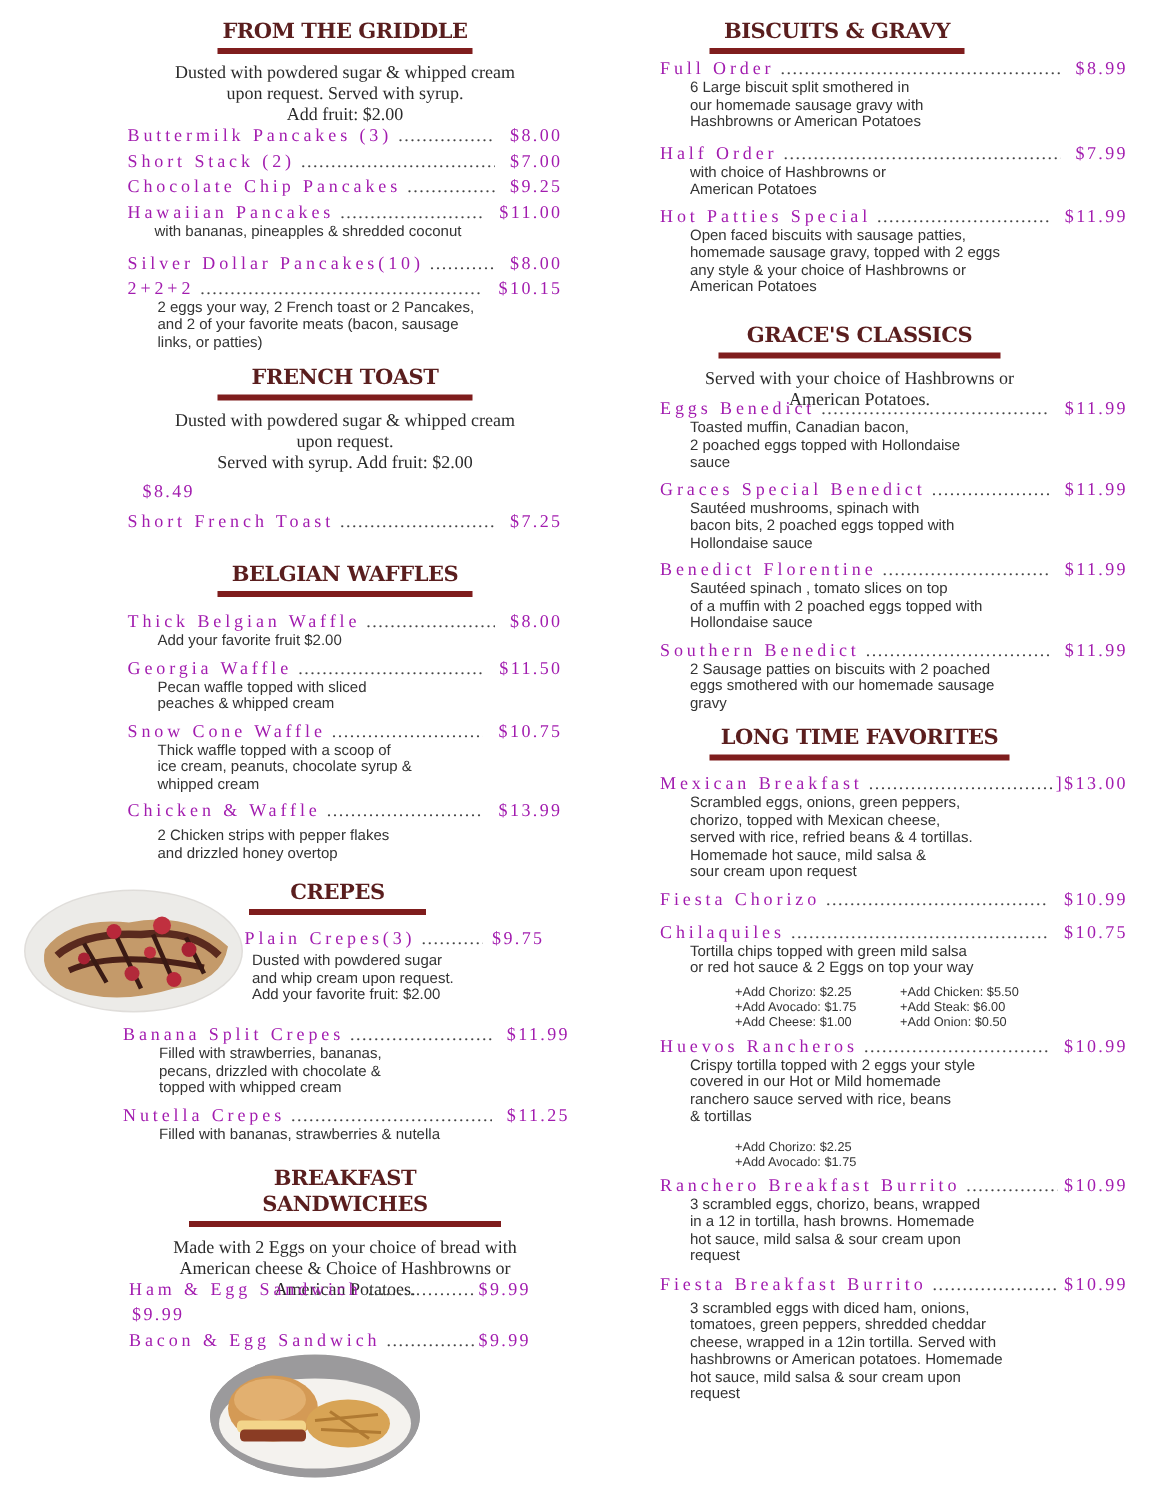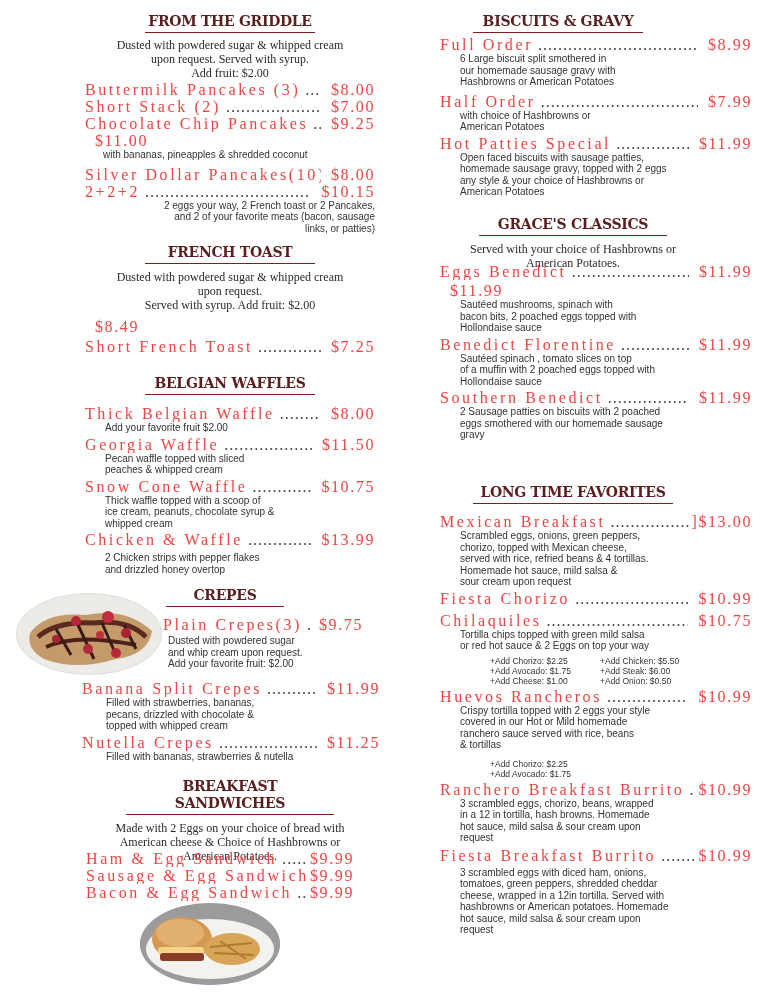--- a/index.html
+++ b/index.html
@@ -10,41 +10,41 @@
   .col-right { left: 438px; width: 325px; }
 
   .sec-title {
     font-family: "DejaVu Serif", serif;
     font-weight: bold;
     color: #5a1e1e;
     font-size: 14px;
     text-align: center;
     letter-spacing: -0.3px;
     padding-bottom: 2px;
-    border-bottom: 1px solid #7f1d1d;
+    border-bottom: 4px solid #7f1d1d;
     margin: 0 auto;
     width: 180px;
     line-height: 17px;
   }
   .sec-intro {
     font-family: "Liberation Serif", serif;
     font-size: 12px;
     text-align: center;
     line-height: 14px;
     color: #2a2a2a;
     margin-top: 6px;
   }
   .item { position: relative; }
   .item-row {
     display: flex;
     align-items: baseline;
     font-family: "Liberation Serif", serif;
-    font-size: 16px;
+    font-size: 12px;
     letter-spacing: 2.6px;
-    color: #ef4444;
+    color: #a21caf;
     line-height: 16px;
     white-space: nowrap;
   }
   .item-name { overflow: hidden; flex: 1; }
   .item-name::after {
     content: " ......................................................................................";
     letter-spacing: 1px;
     color: #444;
   }
   .item-price { flex: 0 0 auto; padding-left: 10px; letter-spacing: 1.6px; }
@@ -105,31 +105,32 @@
         </div>
     </div>
     <div class="item" style="margin-top:1px;">
       <div class="item-row">
           <span class="item-name">Chocolate Chip Pancakes</span>
           <span class="item-price">$9.25</span>
         </div>
     </div>
     <div class="item" style="margin-top:1px;">
       <div class="item-row">
+          <span class="item-name">Hawaiian Pancakes</span>
           <span class="item-price">$11.00</span>
         </div>
       <div class="item-desc" style="padding-left:18px;">with bananas, pineapples &amp; shredded coconut</div>
     </div>
     <div class="item" style="margin-top:6px;">
       <div class="item-row">
           <span class="item-name">Silver Dollar Pancakes(10)</span>
           <span class="item-price">$8.00</span>
         </div>
     </div>
-    <div class="item" style="margin-top:1px;text-align:right;">
+    <div class="item" style="margin-top:1px;">
       <div class="item-row">
           <span class="item-name">2+2+2</span>
           <span class="item-price">$10.15</span>
         </div>
       <div class="item-desc">2 eggs your way, 2 French toast or 2 Pancakes,
 and 2 of your favorite meats (bacon, sausage
 links, or patties)</div>
     </div>
   </div>
 
@@ -232,21 +233,20 @@
   </div>
   <div style="position:absolute; top:851px; left:6px; width:268px;">
     <div class="item">
       <div class="item-row">
           <span class="item-name">Ham &amp; Egg Sandwich</span>
           <span class="item-price" style="padding-left:2px;">$9.99</span>
         </div>
     </div>
     <div class="item" style="margin-top:1px;">
       <div class="item-row">
-          <span class="item-name">Sausage &amp; Egg Sandwich</span>
           <span class="item-price" style="padding-left:2px;">$9.99</span>
         </div>
     </div>
     <div class="item" style="margin-top:1px;">
       <div class="item-row">
           <span class="item-name">Bacon &amp; Egg Sandwich</span>
           <span class="item-price" style="padding-left:2px;">$9.99</span>
         </div>
     </div>
   </div>
@@ -320,23 +320,27 @@
     <div class="sec-title" style="width:188px;">GRACE'S CLASSICS</div>
     <div class="sec-intro" style="white-space:pre-line; margin-top:6px;">Served with your choice of Hashbrowns or
 American Potatoes.</div>
   </div>
   <div style="position:absolute; top:264px; left:2px; width:312px;">
     <div class="item">
       <div class="item-row">
           <span class="item-name">Eggs Benedict</span>
           <span class="item-price">$11.99</span>
         </div>
-    </div>
-    <div class="item" style="margin-top:3px;">
-      <div class="item-row">
+      <div class="item-desc">Toasted muffin, Canadian bacon,
+2 poached eggs topped with Hollondaise
+sauce</div>
+    </div>
+    <div class="item" style="margin-top:3px;">
+      <div class="item-row">
+          <span class="item-name">Graces Special Benedict</span>
           <span class="item-price">$11.99</span>
         </div>
       <div class="item-desc">Sautéed mushrooms, spinach with
 bacon bits, 2 poached eggs topped with
 Hollondaise sauce</div>
     </div>
     <div class="item" style="margin-top:3px;">
       <div class="item-row">
           <span class="item-name">Benedict Florentine</span>
           <span class="item-price">$11.99</span>

